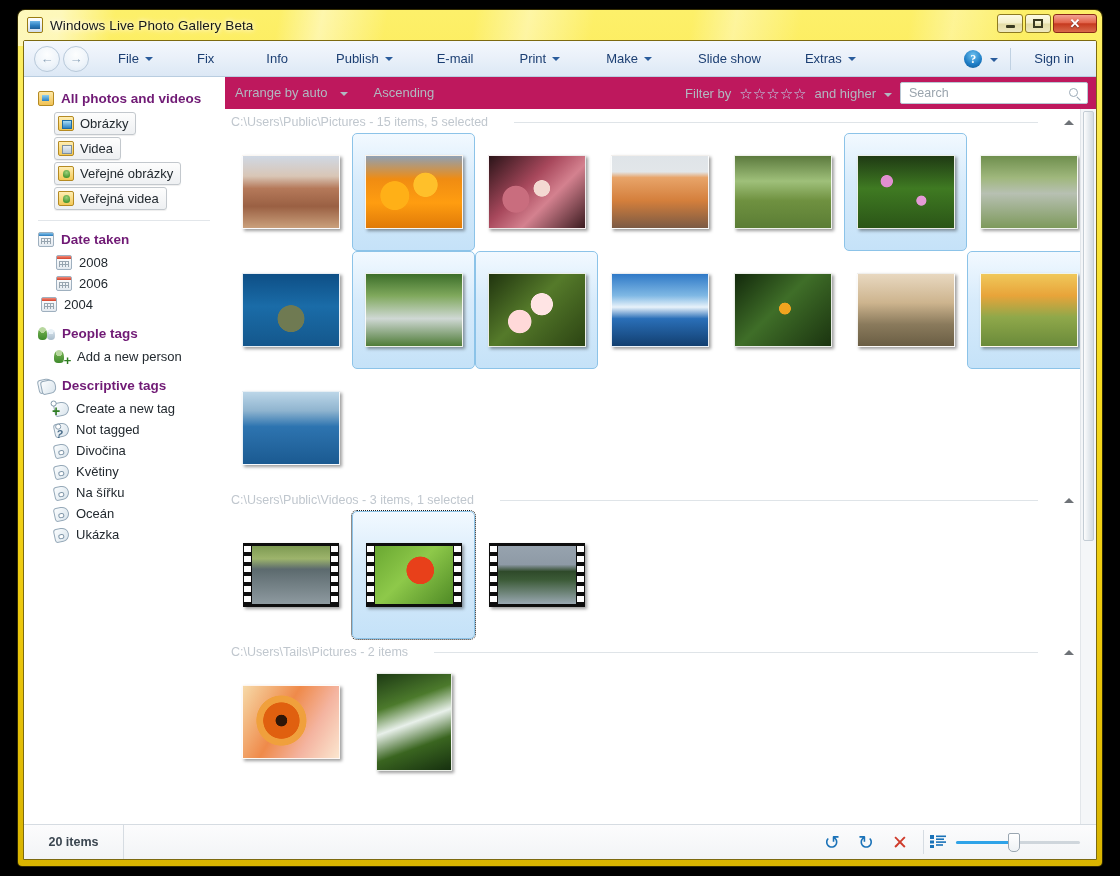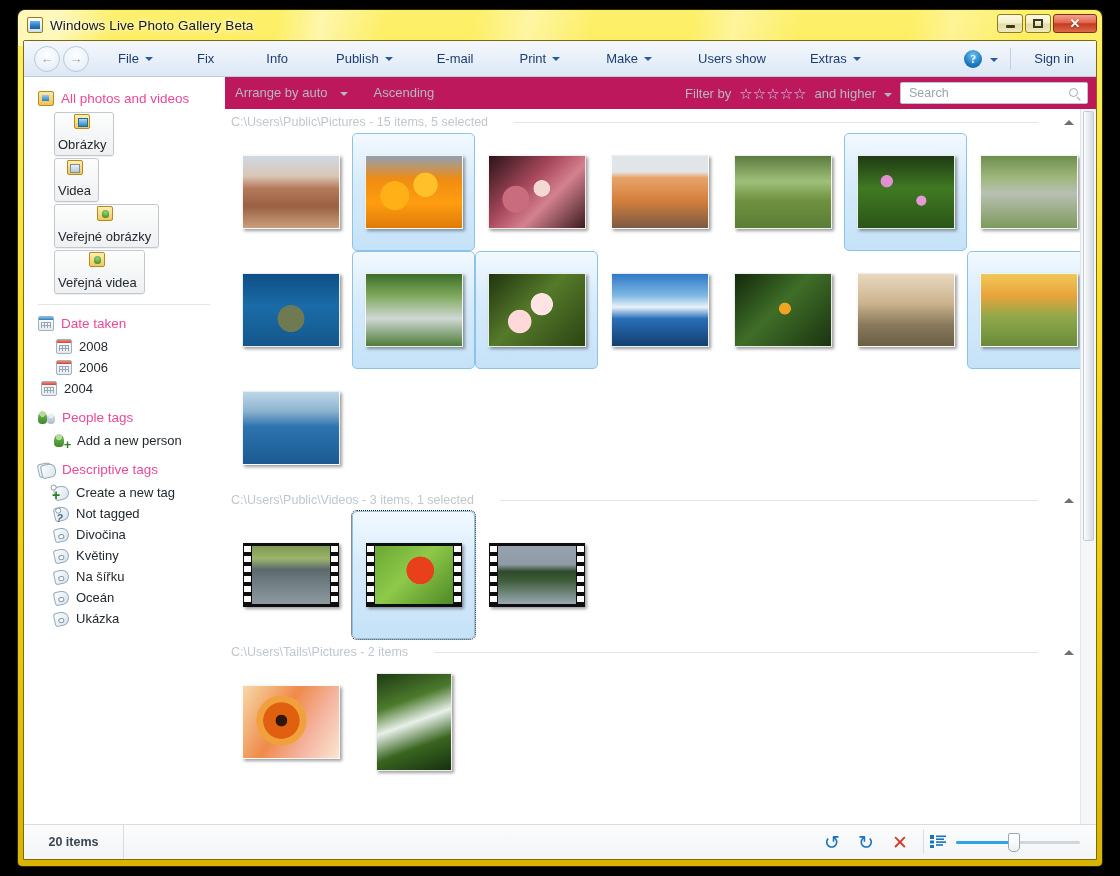--- a/index.html
+++ b/index.html
@@ -123,32 +123,32 @@
   
   #sidebar {
     width: 201px; flex: none; height: 100%;
     background: #fff; padding: 12px 0 0 0;
     border-right: 1px solid #fff;
     overflow: hidden;
   }
   .tree-head {
     display: flex; align-items: center; gap: 7px;
     padding: 2px 0 2px 14px; margin-bottom: 3px;
-    font-size: 13.5px; font-weight: normal; color: #ec4899;
+    font-size: 13.5px; font-weight: bold; color: #701a75;
   }
   .tree-child {
     display: flex; align-items: center; gap: 7px;
     padding: 1px 0 1px 30px;
     font-size: 13px; color: #22292f; line-height: 19px;
   }
   .tree-child.chip .chip-box {
     display: inline-flex; align-items: center; gap: 6px;
     background: linear-gradient(180deg,#fdfdfd 0%, #eef0f2 100%);
     border: 1px solid #c3c8cd; border-radius: 3px;
-    padding: 1px 7px 1px 3px; box-shadow: 0 1px 1px rgba(0,0,0,.07); flex-direction: column;
+    padding: 1px 7px 1px 3px; box-shadow: 0 1px 1px rgba(0,0,0,.07);
   }
   .sb-sep { height: 1px; background: #e2e6ea; margin: 9px 14px 9px 14px; }
   .sec-gap { height: 9px; }
 
   
   .ico { width: 16px; height: 15px; flex: none; position: relative; display: inline-block; }
   .ico-gallery {
     background: linear-gradient(180deg,#ffe9a8 0%, #f0c254 100%);
     border: 1px solid #b58a22; border-radius: 2px;
   }
@@ -423,21 +423,21 @@
       </div>
       <div class="menu-item" style="margin-left:24px">
         <span>Print</span>
         <i class="caret"></i>
       </div>
       <div class="menu-item" style="margin-left:24px">
         <span>Make</span>
         <i class="caret"></i>
       </div>
       <div class="menu-item" style="margin-left:24px">
-        <span>Users show</span>
+        <span>Slide show</span>
       </div>
       <div class="menu-item" style="margin-left:22px">
         <span>Extras</span>
         <i class="caret"></i>
       </div>
 
       <div id="cmd-right">
         <div id="help-btn">
             <span>?</span>
           </div>

